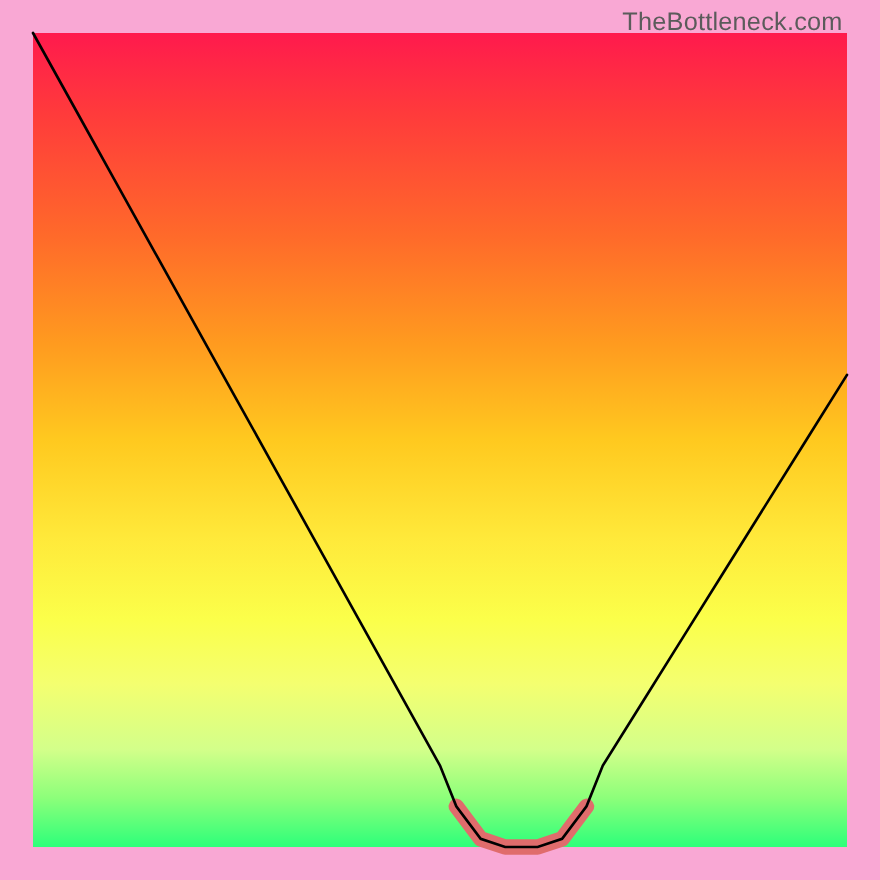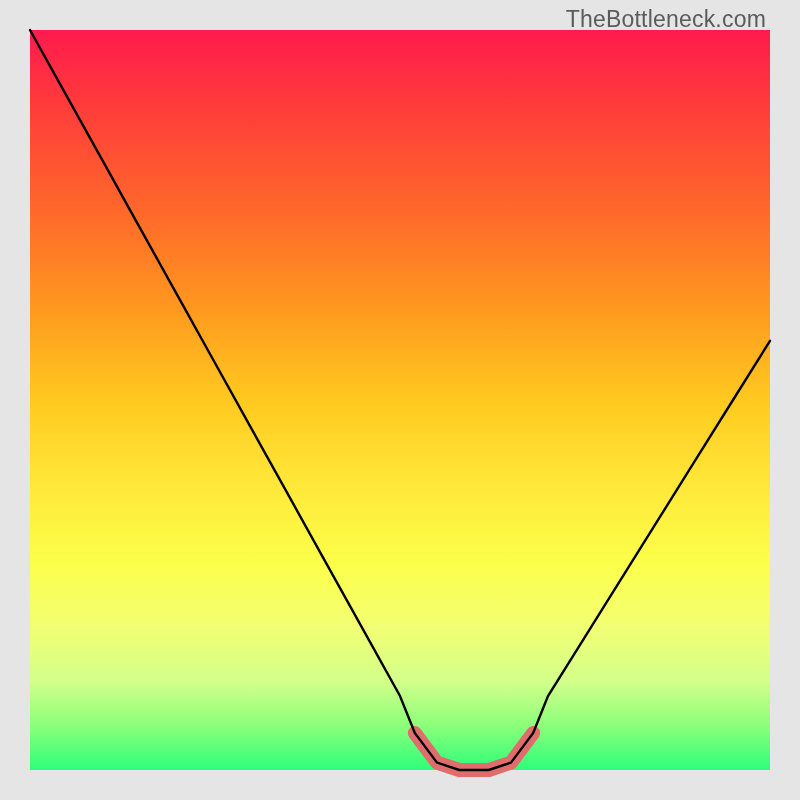--- a/index.html
+++ b/index.html
@@ -10,21 +10,21 @@
     background: #000000;
     font-family: Arial, Helvetica, sans-serif;
     overflow: hidden;
   }
   .frame {
     position: absolute;
     left: 0;
     top: 0;
     width: 800px;
     height: 800px;
-    background: #e5e5e5;
+    background: #f9a8d4;
   }
   .plot-area {
     position: absolute;
     left: 30px;
     top: 30px;
     width: 740px;
     height: 740px;
     background: linear-gradient(
       to bottom,
       #ff1a4d 0%,

